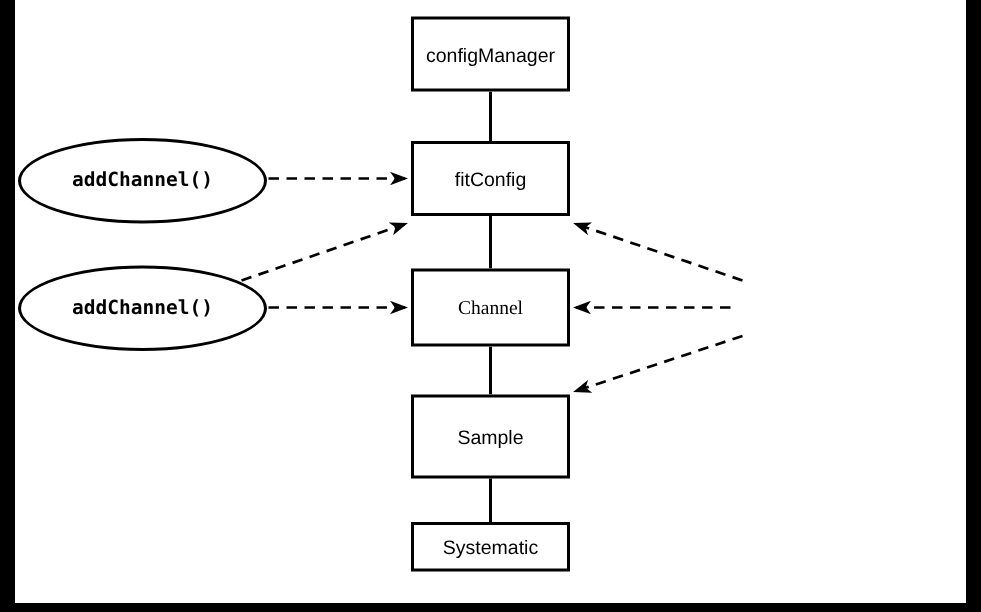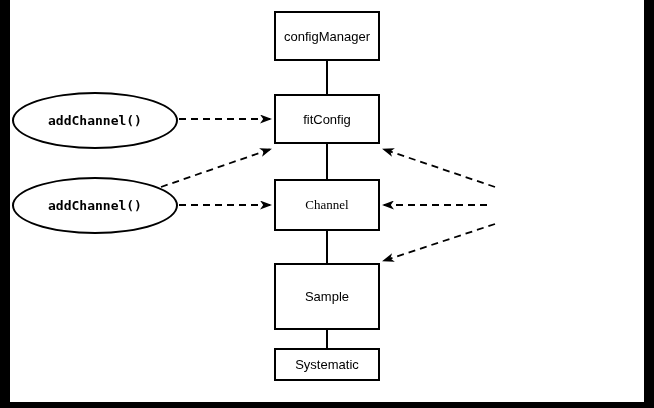--- a/index.html
+++ b/index.html
@@ -35,21 +35,21 @@
     border-radius:50%;
     background:#ffffff;
     display:flex;align-items:center;justify-content:center;
     font-family:"DejaVu Sans Mono","Liberation Mono",monospace;
     font-weight:bold;
     font-size:13px;color:#000000;
   }
   #node-configManager{left:264px;top:11px;}
   #node-fitConfig{left:264px;top:94px;}
   #node-Channel{left:264px;top:179px;height:52px;font-family:Liberation Serif, serif;}
-  #node-Sample{left:264px;top:263px;height:67px;}
+  #node-Sample{left:264px;top:263px;height:56px;}
   #node-Systematic{left:264px;top:348px;height:33px;}
   #node-addChannel{left:2px;top:92px;width:166px;height:57px;}
   #node-addSample{left:2px;top:177px;width:166px;height:57px;}
   #node-addSystematic{left:477px;top:174px;width:158px;height:62px;}
 </style>
 </head>
 <body>
 
 <div id="screenshot">
   <div id="diagram-canvas">

